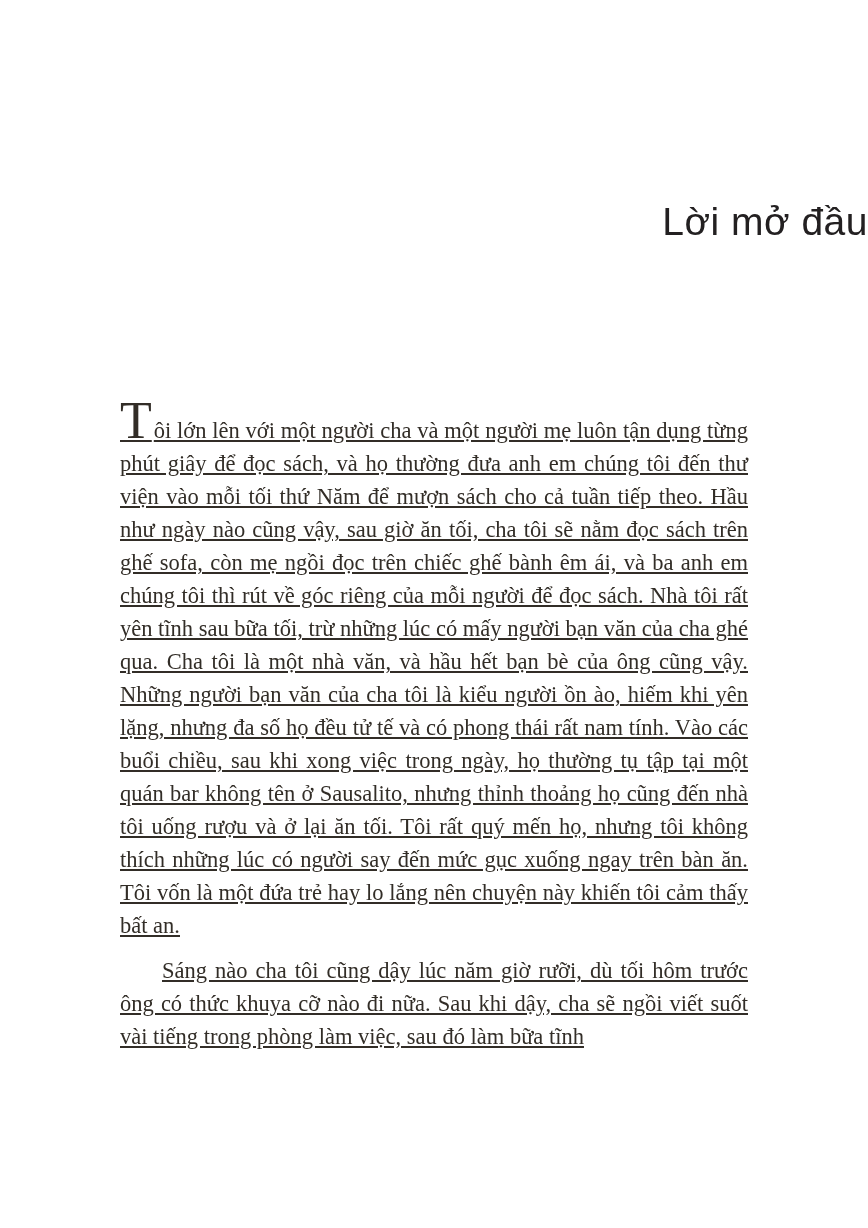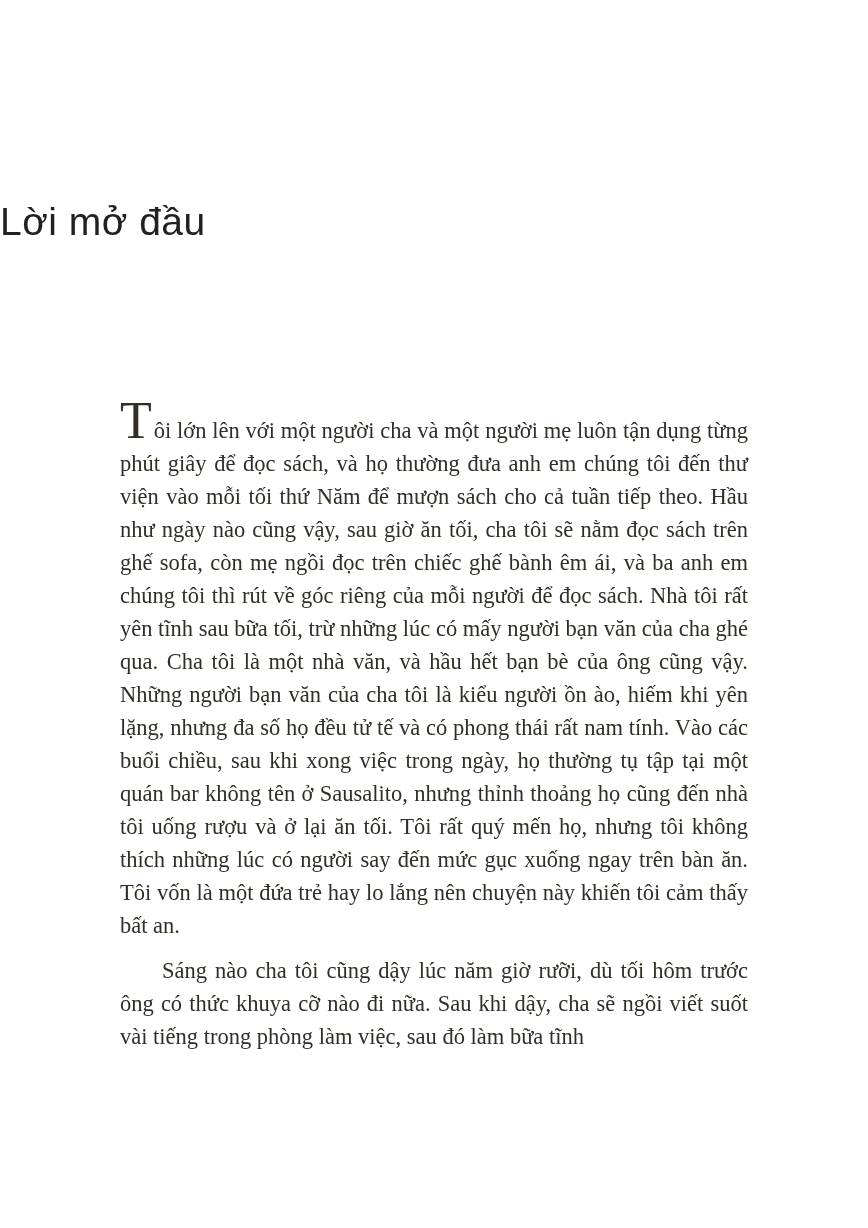--- a/index.html
+++ b/index.html
@@ -14,40 +14,41 @@
     height: 1228px;
     background: #ffffff;
     overflow: hidden;
   }
   .chapter-title {
     position: absolute;
     top: 200px;
     left: 0;
     width: 100%;
     margin: 0;
-    text-align: left;
+    text-align: right;
     font-family: "Liberation Sans", "DejaVu Sans", sans-serif;
     font-weight: 500;
     font-size: 39px;
     letter-spacing: 0.5px;
     color: #232021;
   }
   .body-text {
     position: absolute;
     left: 120px;
     top: 414px;
     width: 628px;
     font-family: "Liberation Serif", "DejaVu Serif", serif;
     font-size: 22.5px;
     line-height: 33px;
     text-align: justify;
     color: #322d27;
   }
   .paragraph {
     margin: 0;
+    text-decoration: underline;
   }
   .paragraph.indented {
     margin-top: 12px;
     text-indent: 42px;
   }
   .initial-cap {
     font-size: 52px;
     line-height: 10px;
     vertical-align: baseline;
     padding-right: 2px;

